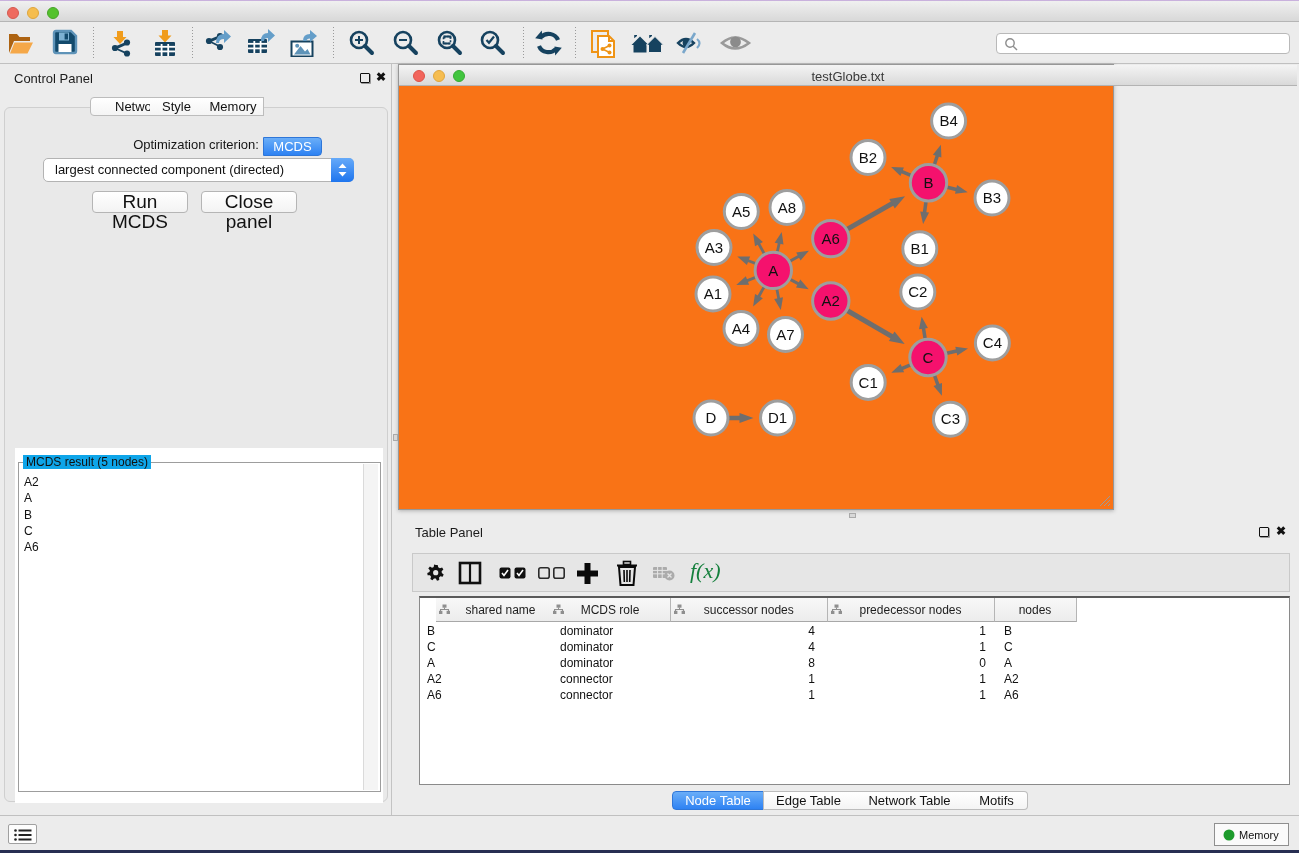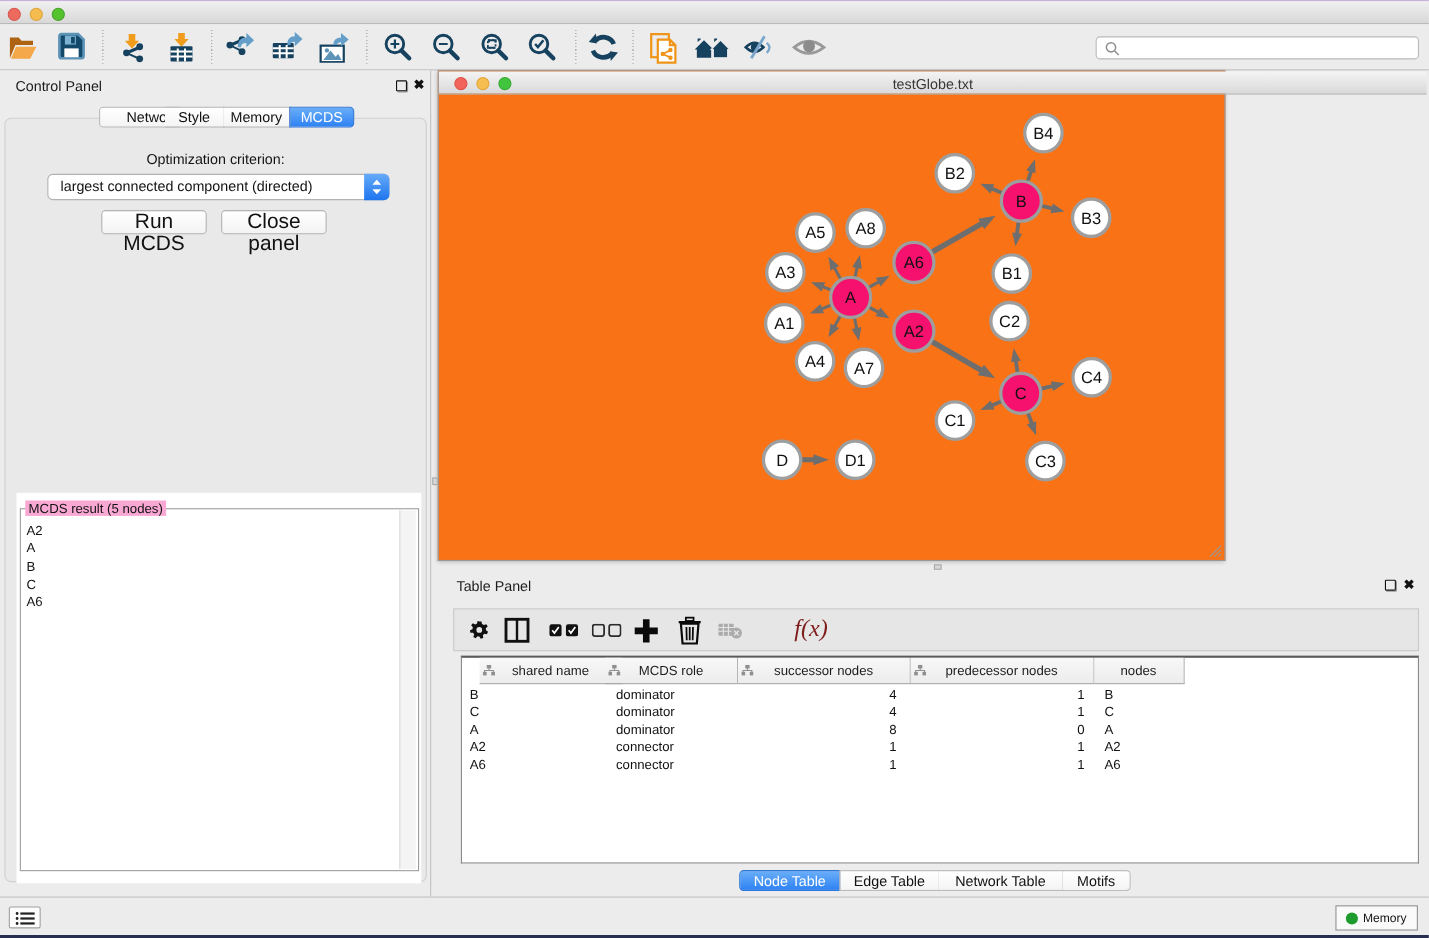--- a/index.html
+++ b/index.html
@@ -12,28 +12,28 @@
 #toolbar{left:0;top:22px;width:1299px;height:42px;background:#ececec;border-bottom:1px solid #c0c0c0;}
 .tbi{top:7px;}
 .tsep{top:5px;width:1px;height:31px;background:repeating-linear-gradient(#9a9a9a 0 1px,transparent 1px 3px);}
 #search{left:996px;top:11px;width:294px;height:21px;background:#fff;border:1px solid #b9b9b9;border-radius:4px;}
 #leftpanel{left:0;top:64px;width:392px;height:751px;background:#ececec;border-right:1px solid #c3c3c3;}
 #cptitle{left:14px;top:7px;font-size:13px;color:#1c1c1c;}
 .wbtn{top:9px;width:10px;height:10px;border:1.5px solid #111;border-radius:1px;box-shadow:1px 1px 0 #999;}
 .wx{top:6px;font-size:12px;font-weight:bold;color:#111;}
 #cpbox{left:4px;top:43px;width:384px;height:695px;background:#e9e9e9;border:1px solid #cfcfcf;border-radius:6px;}
 .tab{position:absolute;top:0;height:19px;background:linear-gradient(#ffffff,#f4f4f4);border:1px solid #bcbcbc;font-size:13px;text-align:center;color:#111;line-height:18px;}
-.tabsel{background:linear-gradient(#6aaef8,#2e82f3);color:#fff;border-color:#2e76d8;}
+.tabsel{background:linear-gradient(#6aaef8,#2e82f3);color:#fff;border-color:#2e76d8;margin-top:40px;}
 #optlabel{left:4px;top:73px;width:384px;text-align:center;font-size:13px;color:#141414;}
 #combo{left:43px;top:94px;width:311px;height:24px;background:#fff;border:1px solid #b3b3b3;border-radius:5px;font-size:13px;line-height:22px;color:#111;}
 #combocap{right:-1px;top:-1px;width:23px;height:24px;border-radius:0 5px 5px 0;background:linear-gradient(#66aaf9,#1e75ee);}
 .btn{background:linear-gradient(#ffffff,#f3f3f3);border:1px solid #b5b5b5;border-radius:4px;font-size:19px;text-align:center;color:#111;height:22px;line-height:20px;top:127px;}
 #listwrap{left:15px;top:384px;width:368px;height:355px;background:#fff;}
 #groupbox{left:3px;top:14px;width:363px;height:330px;border:1px solid #9d9d9d;}
-#grouplabel{left:4px;top:-8px;background:#f9a8d4;padding:0 3px;font-size:12px;color:#111;}
+#grouplabel{left:4px;top:-8px;background:#0ea5e9;padding:0 3px;font-size:12px;color:#111;}
 #mcdslist{left:1px;top:1px;font-size:12px;color:#111;line-height:16.3px;padding:10px 0 0 4px;}
 #lscroll{right:2px;top:1px;width:15px;height:326px;background:#f4f4f4;border-left:1px solid #dadada;}
 #netwin{left:398px;top:64px;width:716px;height:446px;background:#f97316;border:1px solid #979797;box-shadow:0 1px 4px rgba(0,0,0,.25);}
 #nettitle{left:0;top:0;width:898px;height:21px;background:linear-gradient(#f4f4f4,#d9d9d9);border-bottom:1px solid #b3b3b3;}
 #netname{width:100%;text-align:center;top:4px;font-size:13px;color:#383838;}
 #graphbox{left:0;top:21px;width:898px;height:424px;}
 #tablepanel{left:392px;top:520px;width:907px;height:295px;}
 #tptitle{left:23px;top:5px;font-size:13px;color:#1c1c1c;}
 #tptools{left:20px;top:33px;width:878px;height:39px;background:#e6e6e6;border:1px solid #c9c9c9;}
 #thetable{left:27px;top:76px;width:871px;height:189px;background:#fff;border:1px solid #8a8a8a;border-top:2px solid #5a5a5a;}
@@ -362,21 +362,21 @@
         </g>
    <g stroke="#e6e6e6" stroke-width="1">
           <line x1="0" y1="4.4" x2="14" y2="4.4"></line>
           <line x1="0" y1="7.8" x2="14" y2="7.8"></line>
           <line x1="4.6" y1="1" x2="4.6" y2="12"></line>
           <line x1="9.2" y1="1" x2="9.2" y2="12"></line>
         </g>
    <circle cx="16.5" cy="9.5" r="5" fill="#ababab"></circle>
    <path d="M14.5 7.5 L18.5 11.5 M18.5 7.5 L14.5 11.5" stroke="#e6e6e6" stroke-width="1.3"></path>
   </svg>
-  <div class="abs" style="left:277px;top:4px;font-family:'Liberation Serif',serif;font-style:italic;font-size:22px;color:#7f1d1d;margin-left:32px;">f(x)</div>
+  <div class="abs" style="left:277px;top:4px;font-family:'Liberation Serif',serif;font-style:italic;font-size:22px;color:#15803d;">f(x)</div>
  </div>
  <div class="abs" id="thetable">
   <div class="hdr" style="left:16px;width:130px"><span style="position:absolute;left:3px;top:6px">
           <svg width="11" height="11" viewBox="0 0 11 11" style="vertical-align:-1px">
             <g fill="#8f8f8f">
               <rect x="3.5" y="0.5" width="4" height="3.2"></rect>
               <rect x="0" y="6.8" width="3.4" height="3.2"></rect>
               <rect x="7.6" y="6.8" width="3.4" height="3.2"></rect>
               <path d="M5 3.5 L6 3.5 L6 5 L10 5 L10 7 L9 7 L9 6 L2 6 L2 7 L1 7 L1 5 L5 5 Z"></path>
             </g>

